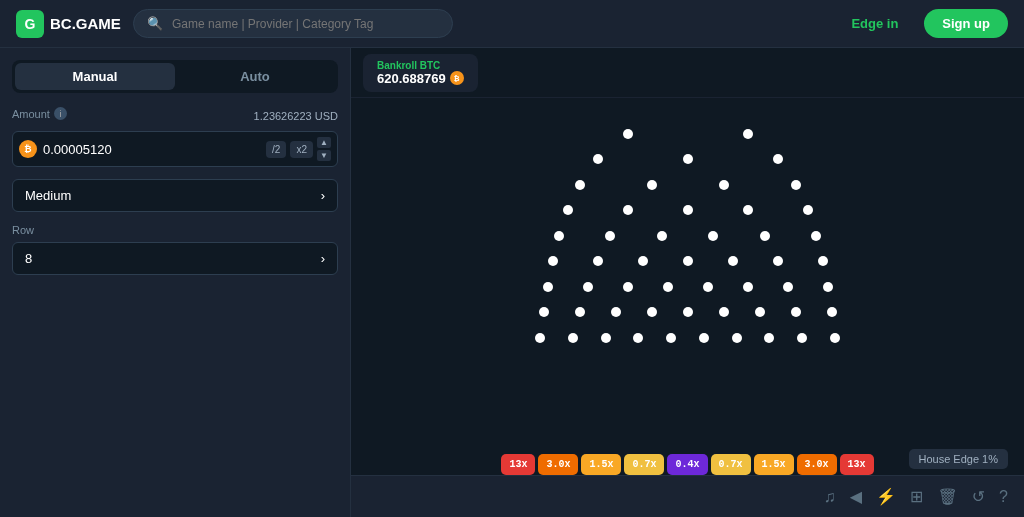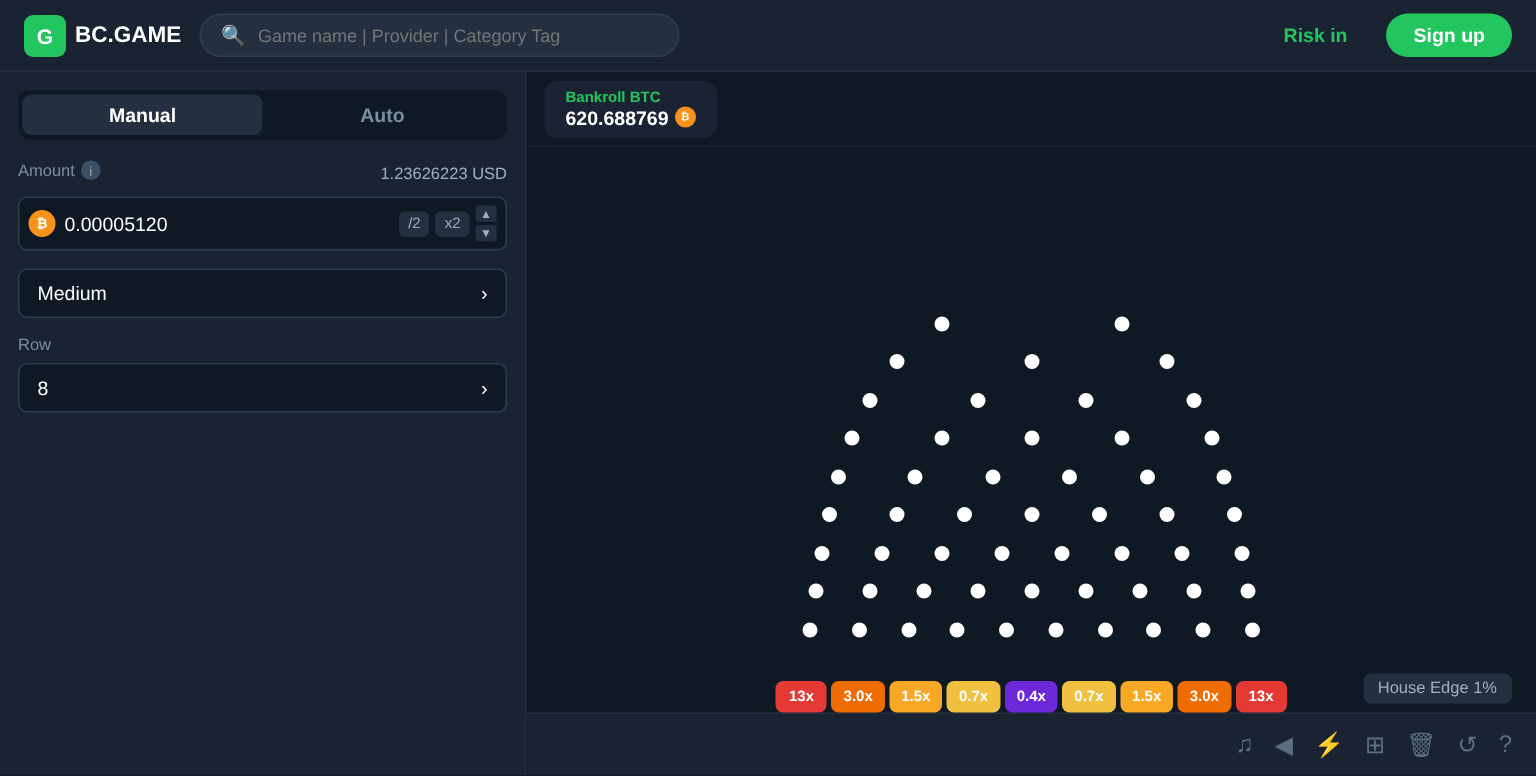--- a/index.html
+++ b/index.html
@@ -312,23 +312,24 @@
       font-size: 12px;
       color: #4a6070;
     }
 
     
     .plinko-board {
       flex: 1;
       display: flex;
       flex-direction: column;
       align-items: center;
-      justify-content: flex-end;
+      justify-content: space-between;
       position: relative;
       padding: 10px 0 0 0;
+      font-family: Liberation Mono, monospace;
     }
 
     .pegs-container {
       position: relative;
       width: 360px;
       height: 260px;
     }
 
     .peg {
       position: absolute;
@@ -395,21 +396,21 @@
 <header class="header">
   <div class="logo">
     <div class="logo-icon">G</div>
     <span>BC.GAME</span>
   </div>
   <div class="search-bar">
     <span class="search-icon">🔍</span>
     <input type="text" placeholder="Game name | Provider | Category Tag" style="">
   </div>
   <div class="header-spacer"></div>
-  <button class="btn-signin">Risk in</button>
+  <button class="btn-signin">Edge in</button>
   <button class="btn-signup">Sign up</button>
 </header>
 
 <div class="main">
 
   <aside class="sidebar">
 
     
     <div class="tabs">
       <div class="tab active">Manual</div>

